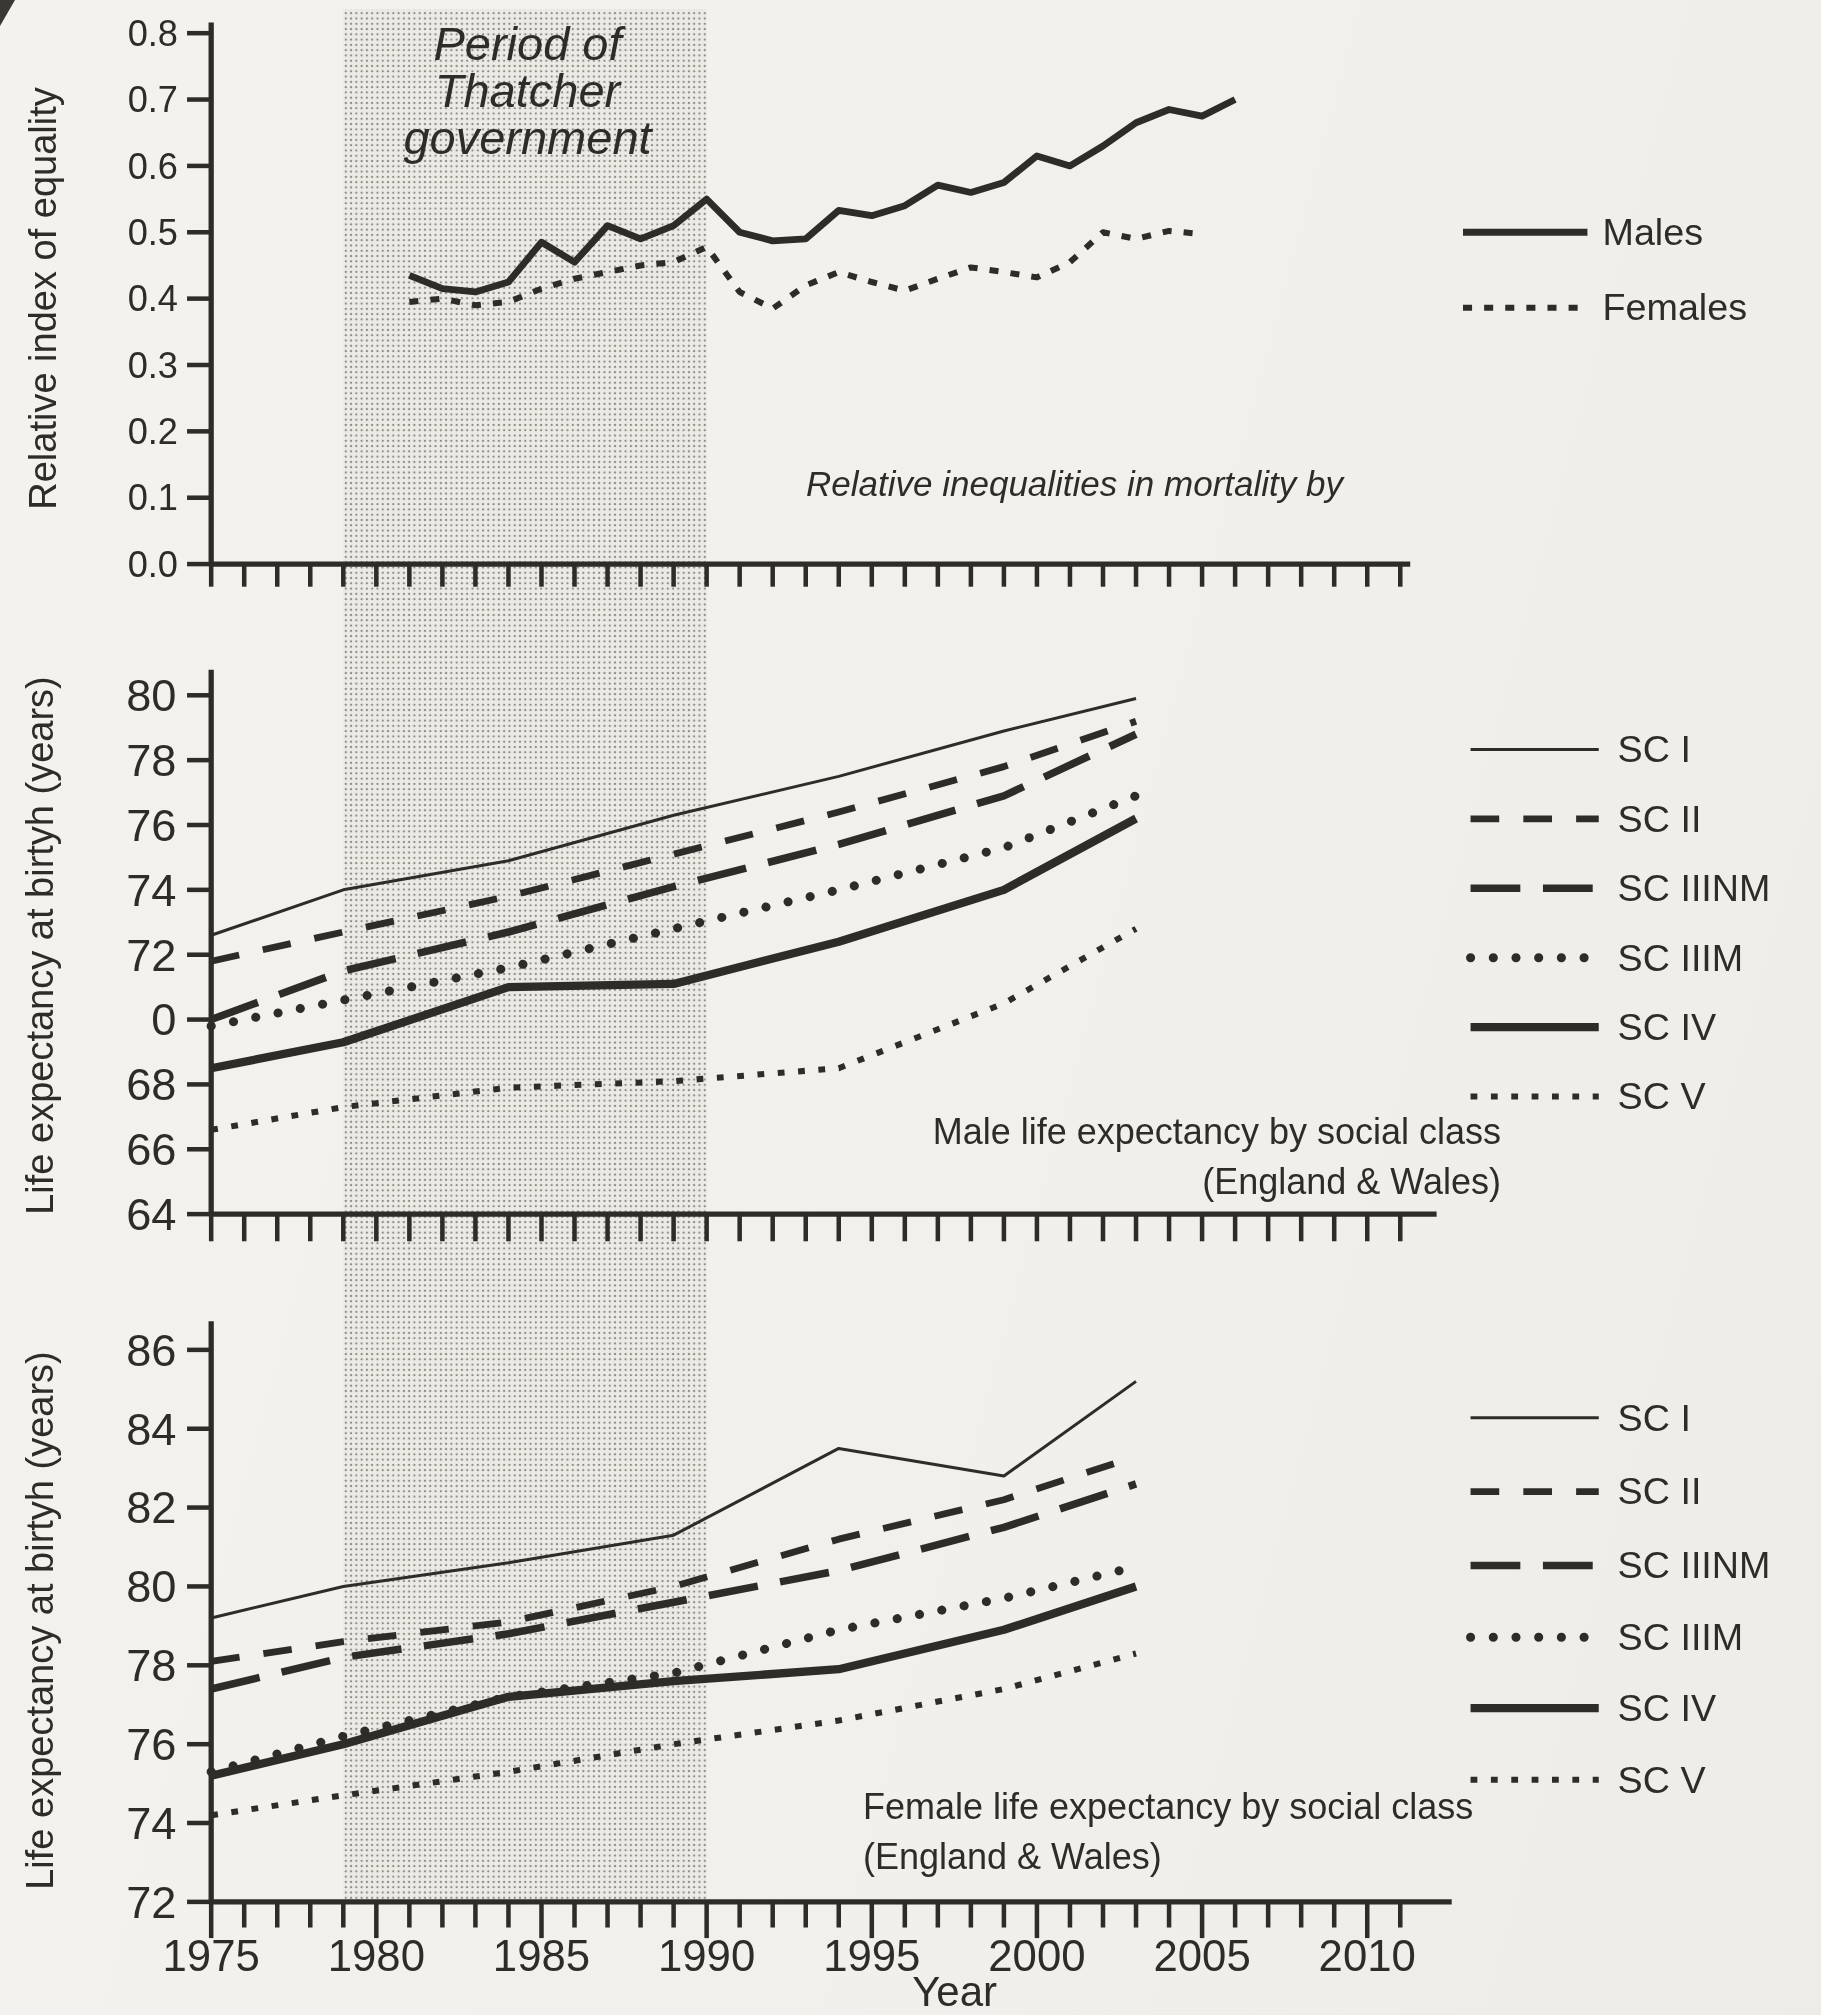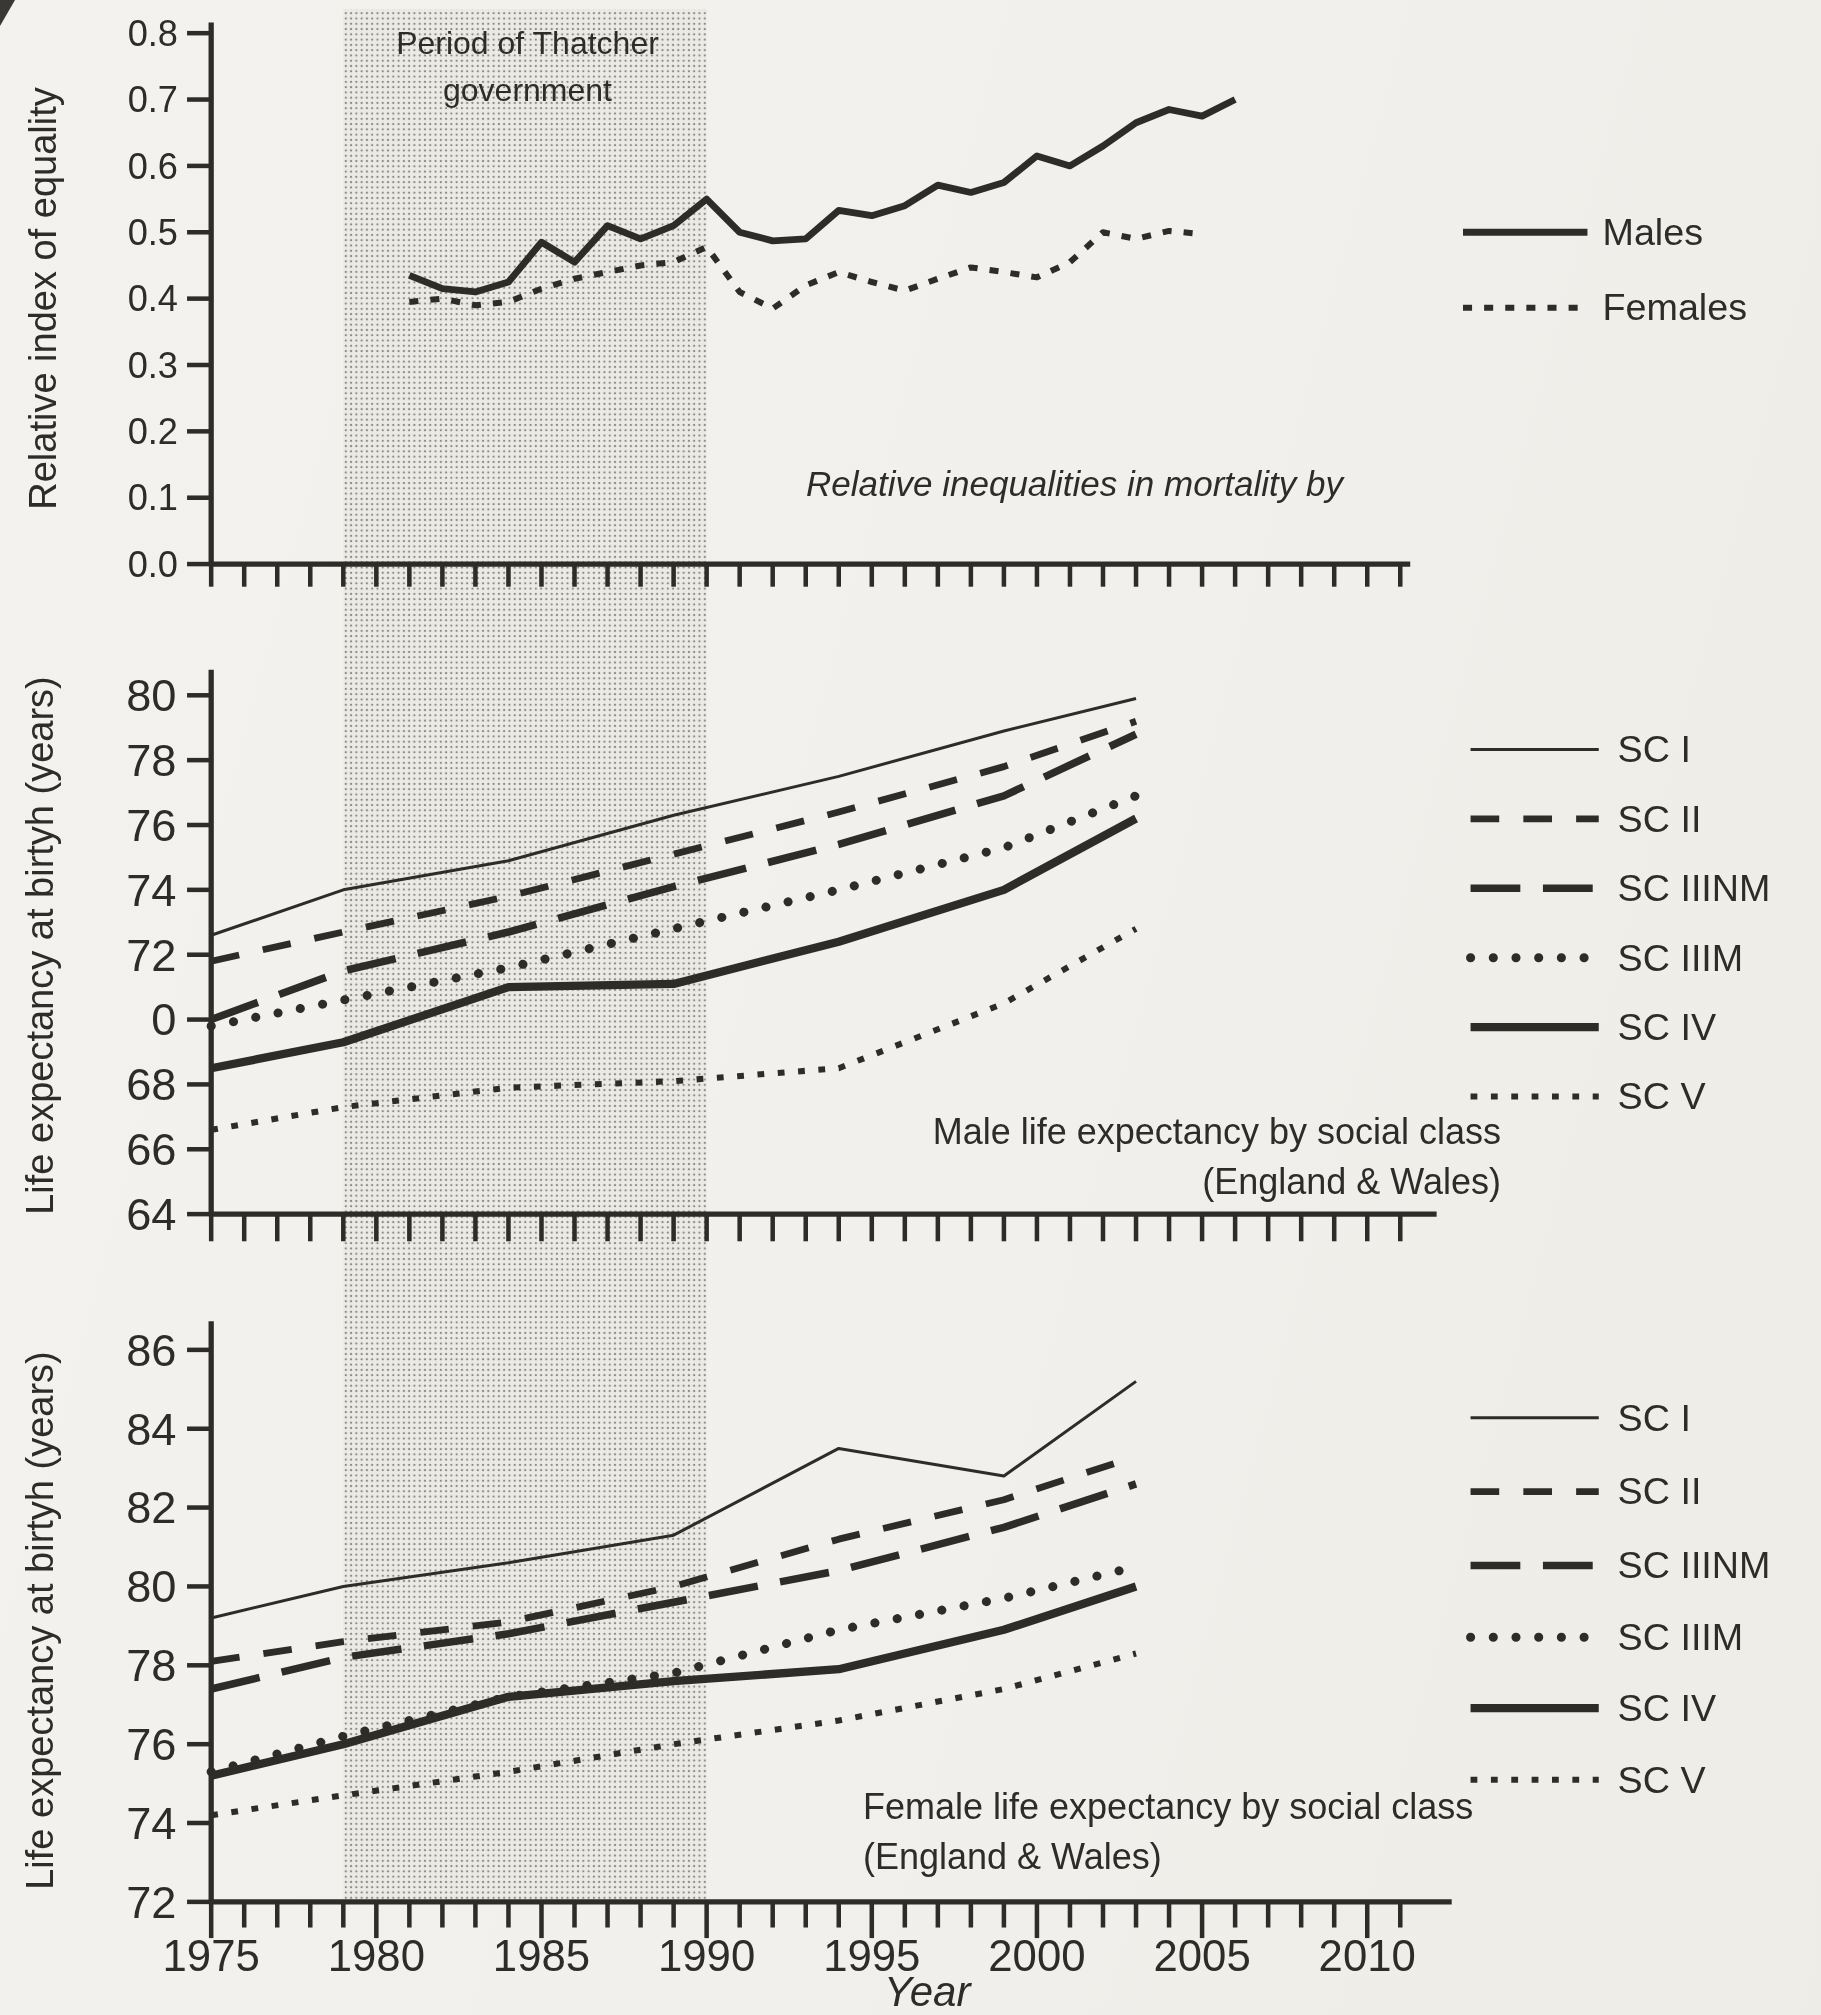--- a/index.html
+++ b/index.html
@@ -6,32 +6,32 @@
   body{
     width:1822px;height:2015px;position:relative;overflow:hidden;
     background:linear-gradient(105deg,#f4f2ee 0%,#f2f0ec 55%,#eeece7 100%);
     font-family:"Liberation Sans", sans-serif;
     color:#2e2c29;
   }
   #figure-svg{position:absolute;left:0;top:0;}
   svg text{font-family:"Liberation Sans", sans-serif;}
   .overlay{position:absolute;color:#2e2c29;}
   .band-label{left:339px;top:19.6px;width:377px;text-align:center;
-    font-size:32px;line-height:47px;font-weight:500;}
+    font-size:47px;line-height:47px;font-style:italic;font-weight:500;}
   .top-title{left:769px;top:457px;width:611px;text-align:center;
     font-size:35px;line-height:53px;font-style:italic;}
   .mid-title{left:822px;top:1107px;width:679px;text-align:right;
     font-size:36px;line-height:50px;}
   .bot-title{left:863px;top:1782px;width:679px;text-align:left;
     font-size:36px;line-height:50px;}
   .ylab{transform:rotate(-90deg);text-align:center;font-size:38px;white-space:nowrap;}
   .ylab-top{left:-219px;top:275px;width:528px;height:47px;}
   .ylab-mid{left:-246px;top:922px;width:576px;height:47px;}
   .ylab-bot{left:-249px;top:1597px;width:582px;height:47px;}
-  .xlab{left:884px;top:1968px;width:151px;text-align:left;font-size:42px;font-style:italic;}
+  .xlab{left:846px;top:1968px;width:151px;text-align:right;font-size:42px;}
   .corner-artifact{position:absolute;left:0;top:0;width:0;height:0;
     border-top:26px solid #3a3835;border-right:15px solid transparent;}
 </style>
 </head>
 <body>
 
 <div class="corner-artifact"></div>
 
 <svg id="figure-svg" width="1822" height="2015" viewBox="0 0 2416 2672">
   <defs>

